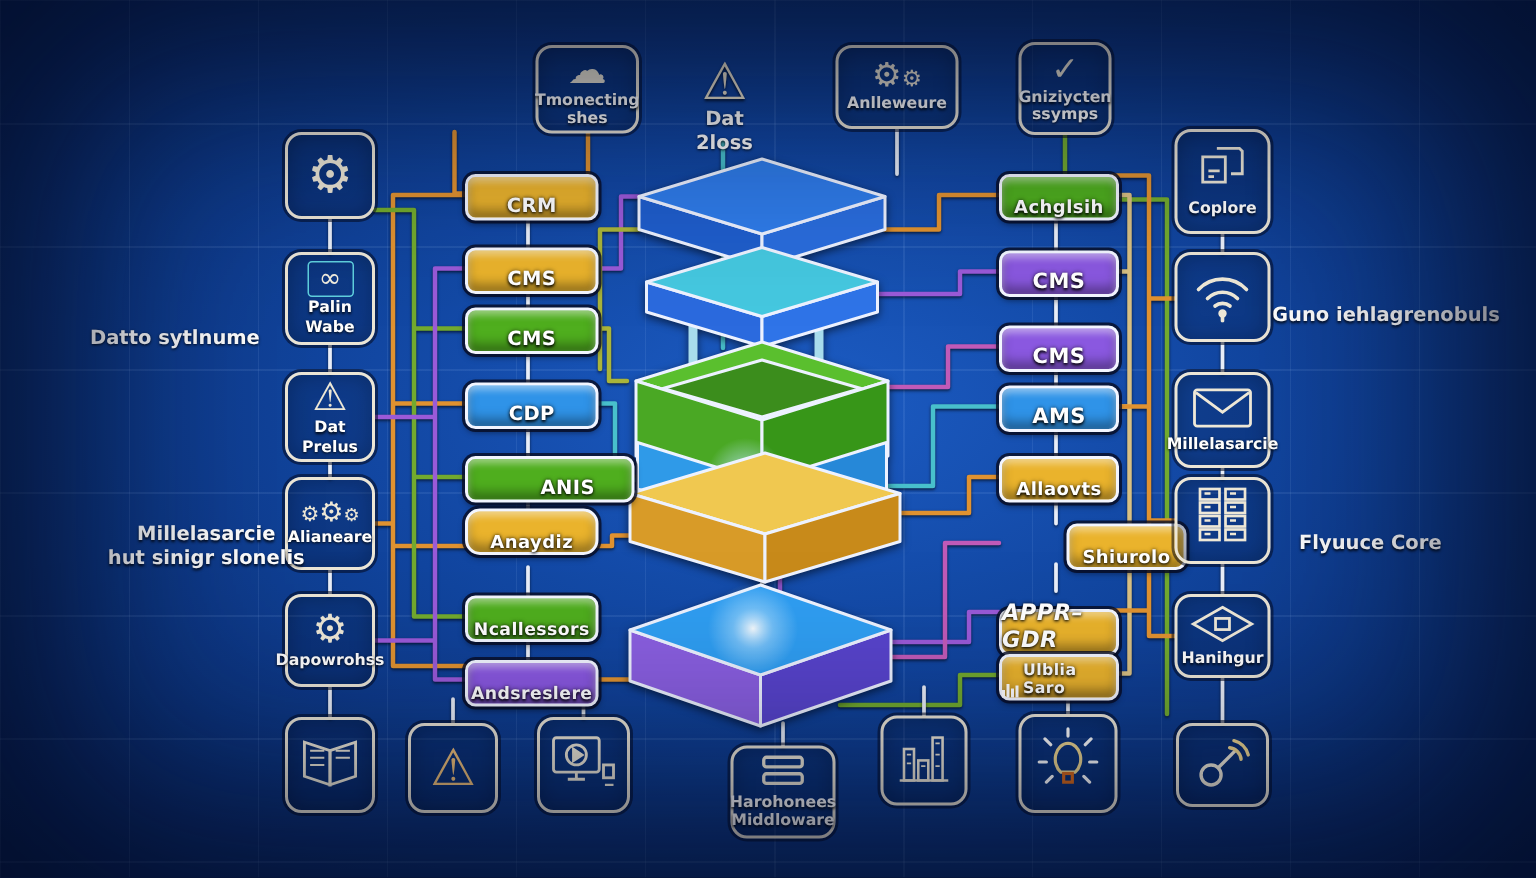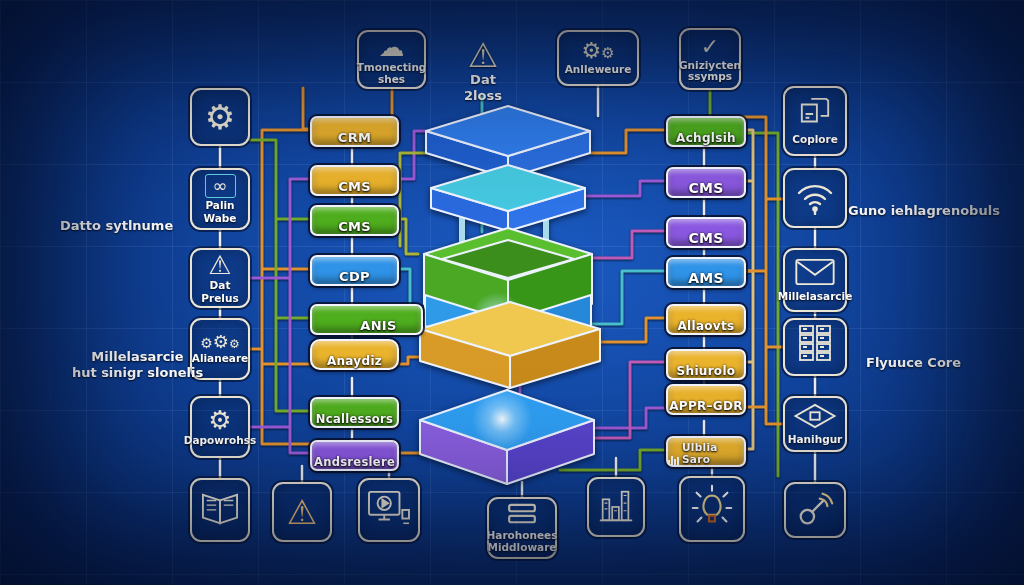--- a/index.html
+++ b/index.html
@@ -221,24 +221,24 @@
     </div>
   <div class="node rt" style="top: 217px; font-size: 14px; background-color: rgb(138, 88, 224);">
       <span>CMS</span>
     </div>
   <div class="node rt" style="top: 257px; font-size: 14px; background-color: rgb(47, 147, 232);">
       <span>AMS</span>
     </div>
   <div class="node rt" style="top: 304px; background-color: rgb(234, 179, 44);">
       <span>Allaovts</span>
     </div>
-  <div class="node rt" style="top: 349px; background-color: rgb(234, 179, 44);">
+  <div class="node rt" style="top: 349px; background-color: rgb(234, 179, 44); margin-left: 45px;">
       <span>Shiurolo</span>
     </div>
-  <div class="node rt" style="top: 384px; font-size: 12px; background-color: rgb(234, 179, 44);">
+  <div class="node rt" style="top: 406px; font-size: 15px; background-color: rgb(234, 179, 44); font-style: italic;">
       <span>APPR–GDR</span>
     </div>
   <div class="node rt" style="top: 436px; font-size: 10.5px; background-color: rgb(234, 179, 44);">
       <span class="eq"></span>
       <span>Ulblia Saro</span>
     </div>
 
   <div class="ibox" style="left:783px;top:86px;width:64px;height:70px">
     <span class="glyph">
       <svg width="34" height="32" viewBox="0 0 36 34" fill="none" stroke="#efe9d8" stroke-width="2">

